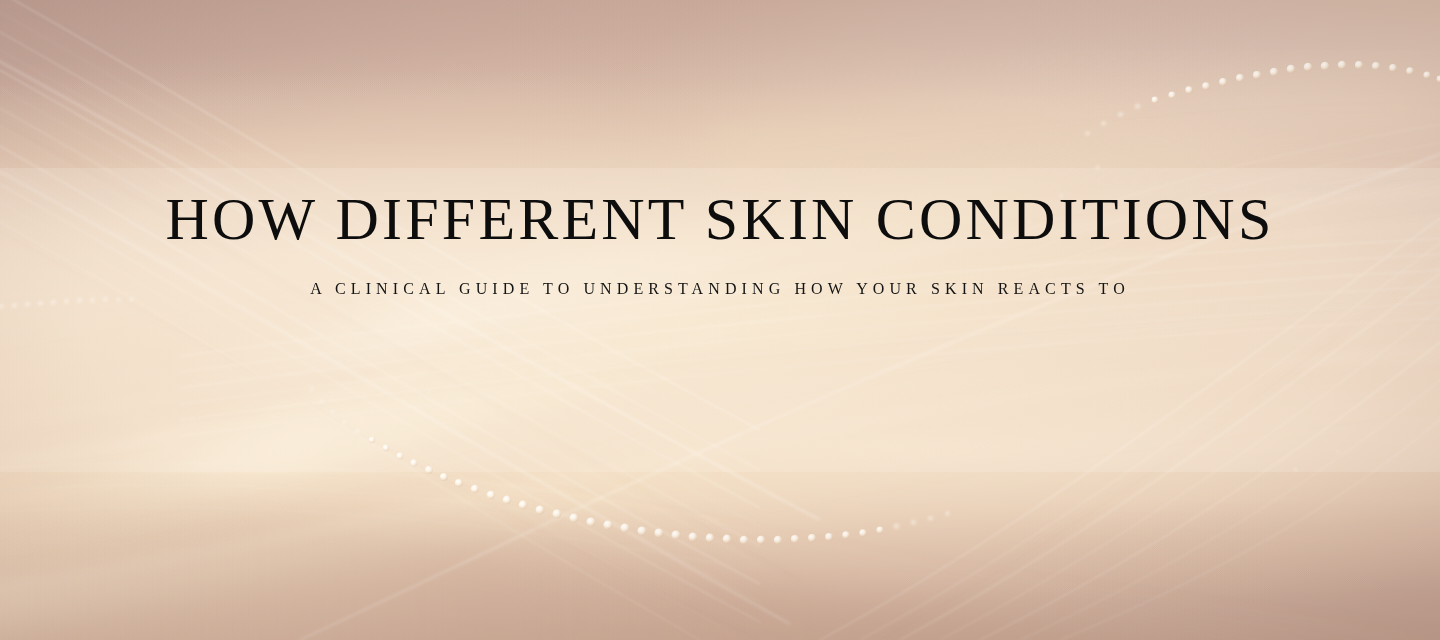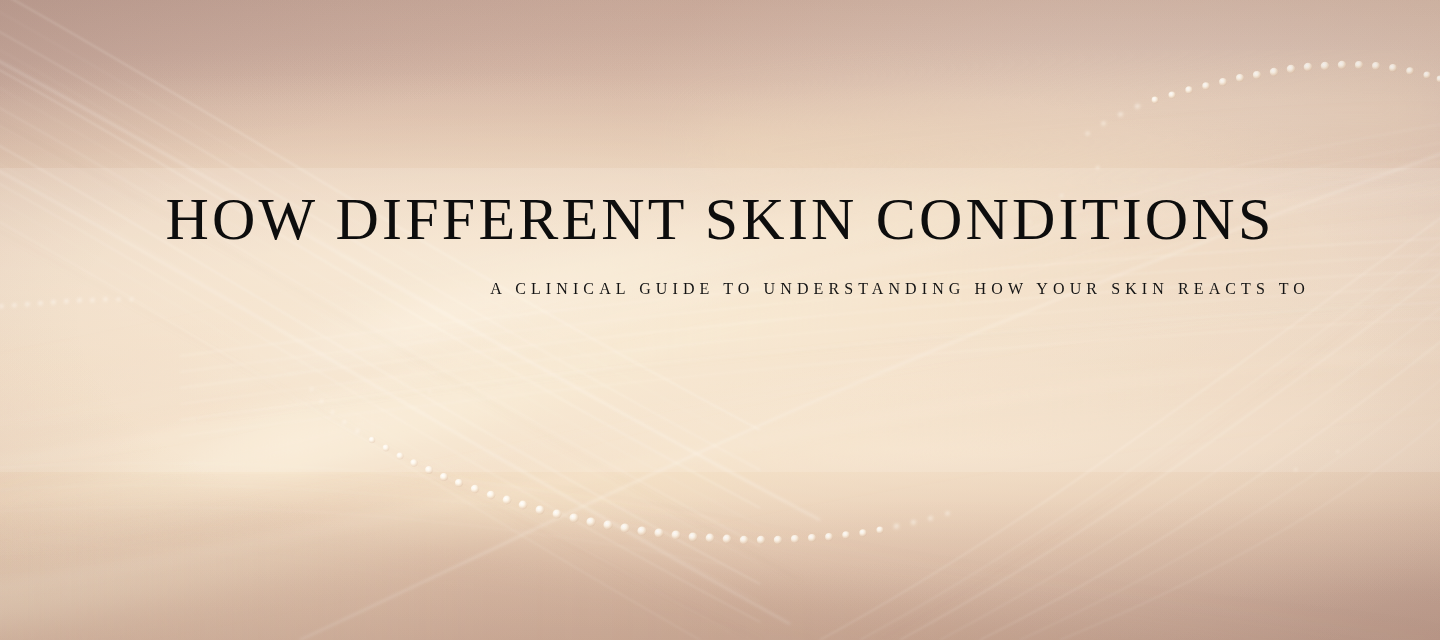--- a/index.html
+++ b/index.html
@@ -109,21 +109,21 @@
     margin: 26px auto 0;
     max-width: 1180px;
     font-family: "Liberation Serif", "DejaVu Serif", serif;
     font-weight: 400;
     font-size: 16px;
     line-height: 28px;
     letter-spacing: 5.1px;
     color: #141414;
     text-transform: uppercase;
   }
-  .subhead .sh-line { display: block; text-align: right; }
+  .subhead .sh-line { display: block; }
 </style>
 </head>
 <body>
 
 <div class="banner">
 
   <div class="layer bg-base"></div>
   <div class="layer sash-main"></div>
   <div class="layer sash-upper"></div>
   <div class="layer sash-lower"></div>

